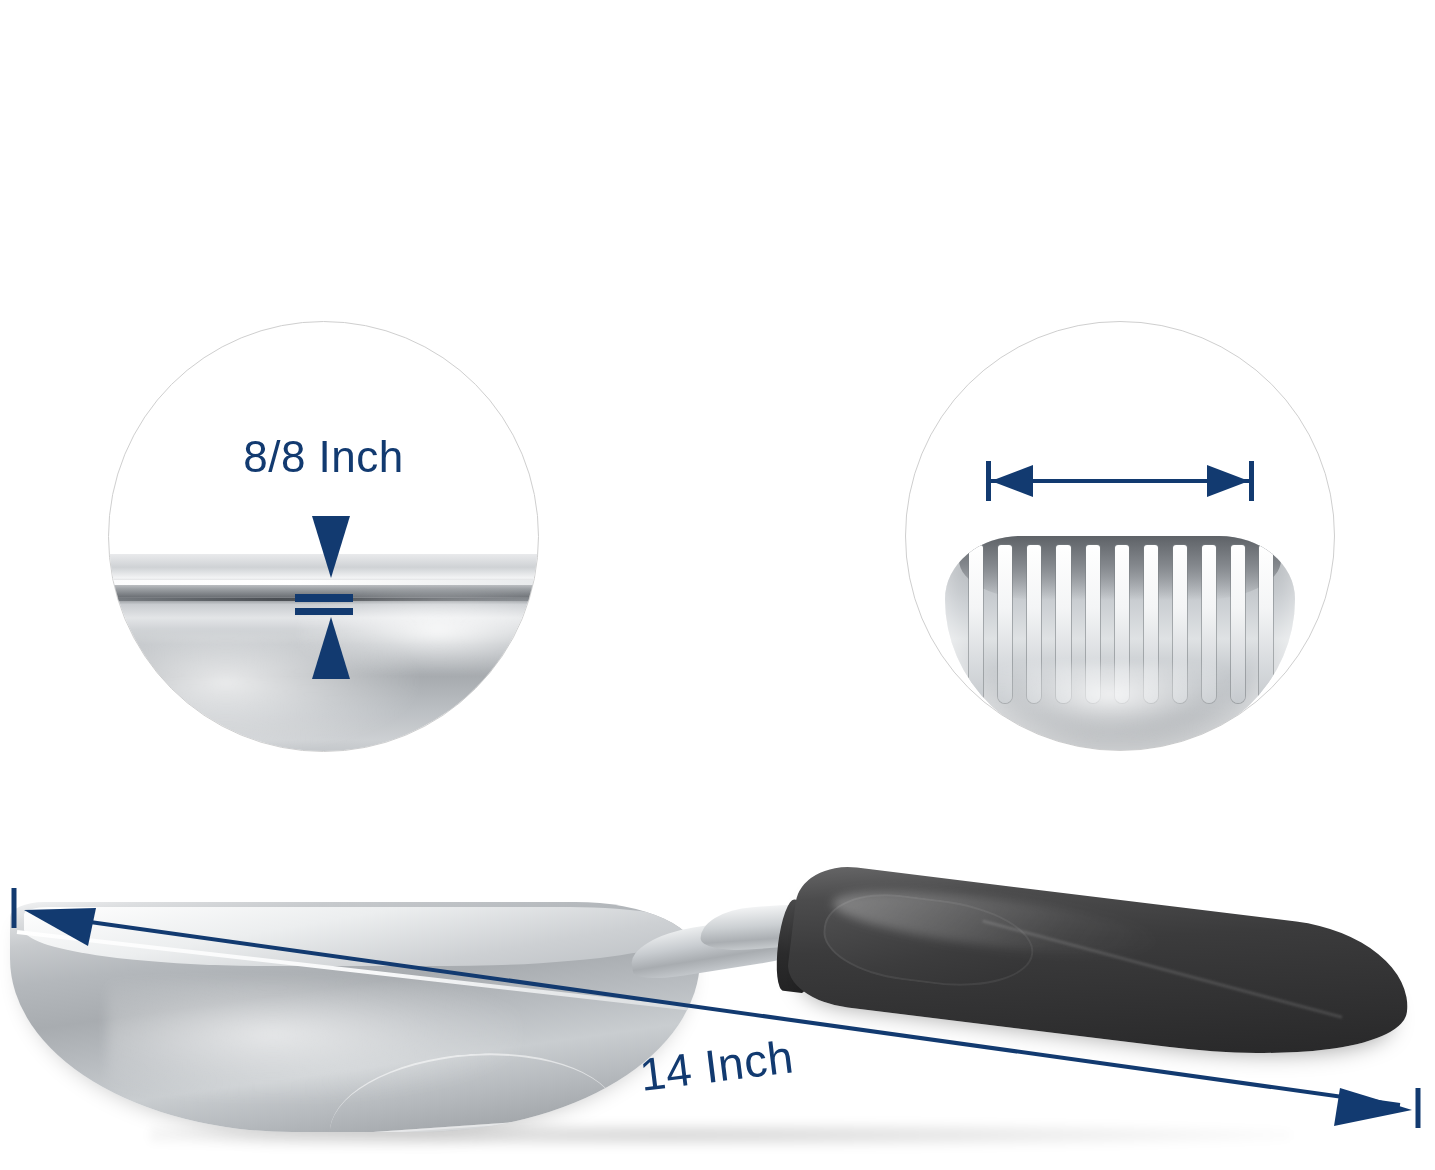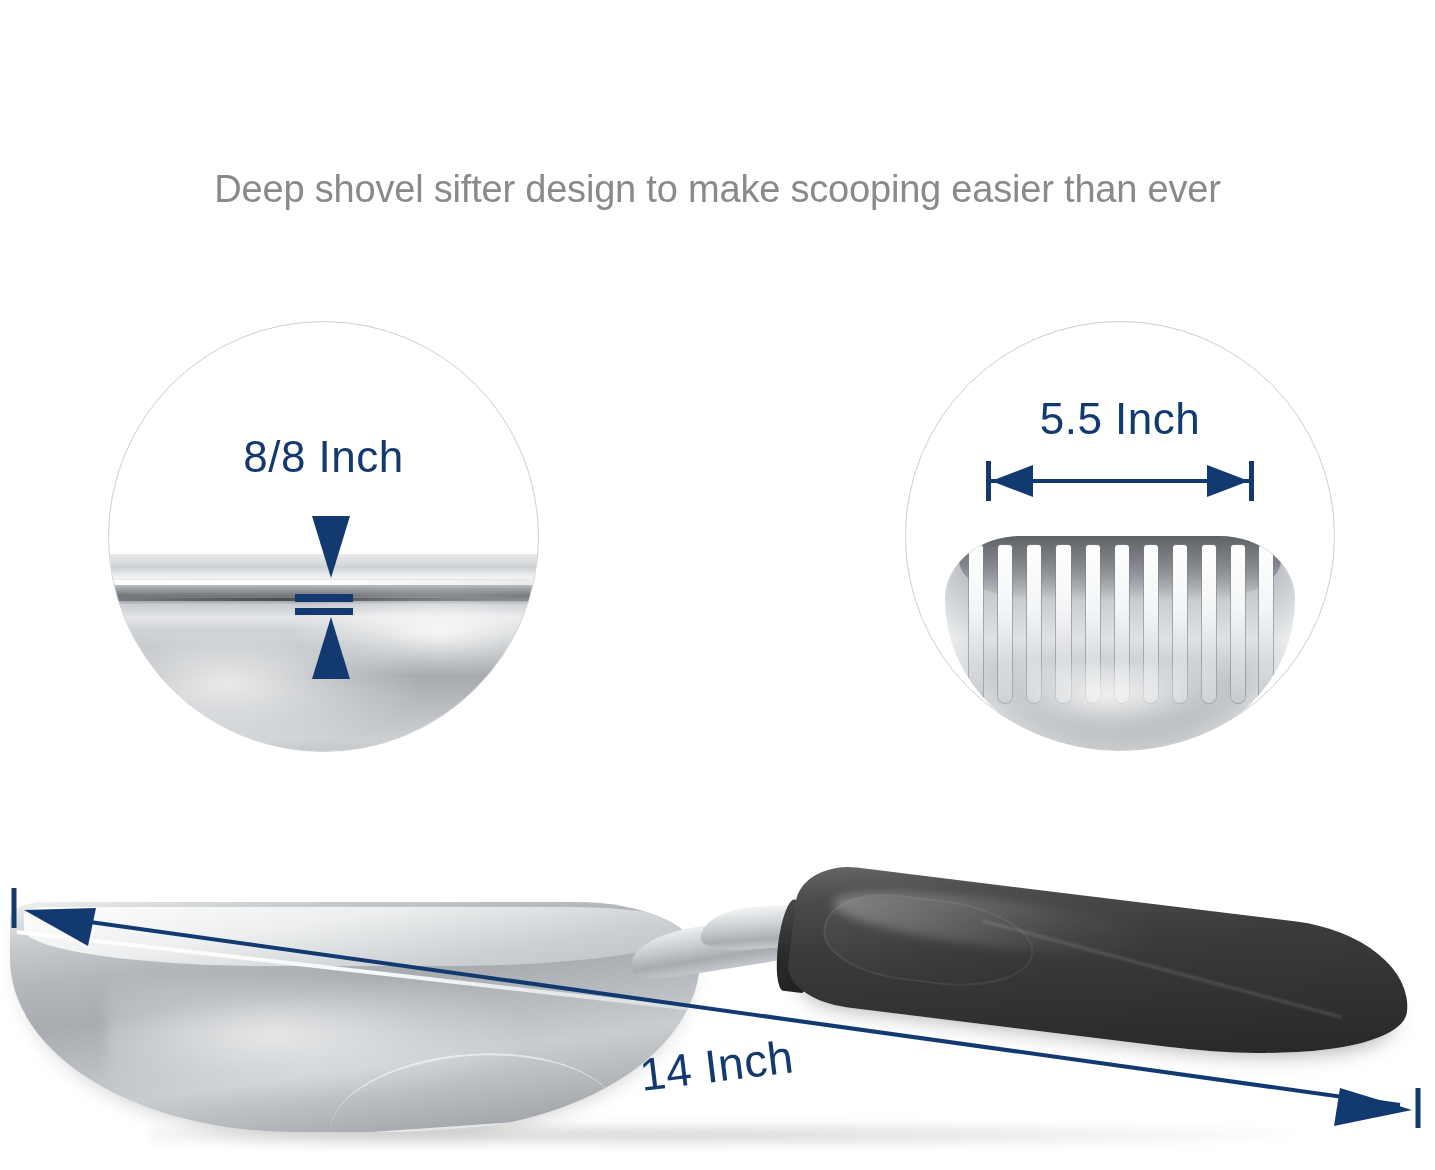--- a/index.html
+++ b/index.html
@@ -222,21 +222,20 @@
     font-size:46px;letter-spacing:0.5px;white-space:nowrap;
     transform:rotate(-7deg);transform-origin:left center;
   }
 </style>
 </head>
 <body>
 
 <div class="stage">
 
 
-  <div class="subtitle">Deep shovel sifter design to make scooping easier than ever</div>
 
   <div class="callout" id="callout-thickness">
 
     <div class="cl-label" id="label-thickness">8/8 Inch</div>
 
     <div class="rim-art">
       <div class="rim-bowl"></div>
       <div class="rim-brightline"></div>
       <div class="rim-darkline"></div>
       <div class="rim-sheen"></div>
@@ -244,21 +243,20 @@
     </div>
 
     <div class="tri tri-down" style="left:203px;top:194px;"></div>
     <div class="gap-bar" style="left:186px;top:272px;width:58px;height:8px;"></div>
     <div class="gap-bar" style="left:186px;top:286px;width:58px;height:7px;"></div>
     <div class="tri tri-up" style="left:203px;top:295px;"></div>
   </div>
 
   <div class="callout" id="callout-width">
 
-    <div class="cl-label" id="label-width">5.5 Inch</div>
 
     <div class="dim-h" style="left:80px;top:159px;width:268px;">
       <div class="dim-cap" style="left:0;"></div>
       <div class="dim-line" style="left:3px;width:262px;"></div>
       <div class="arrow-l" style="left:5px;"></div>
       <div class="arrow-r" style="left:221px;"></div>
       <div class="dim-cap" style="left:263px;"></div>
     </div>
 
     <div class="sift-art">

